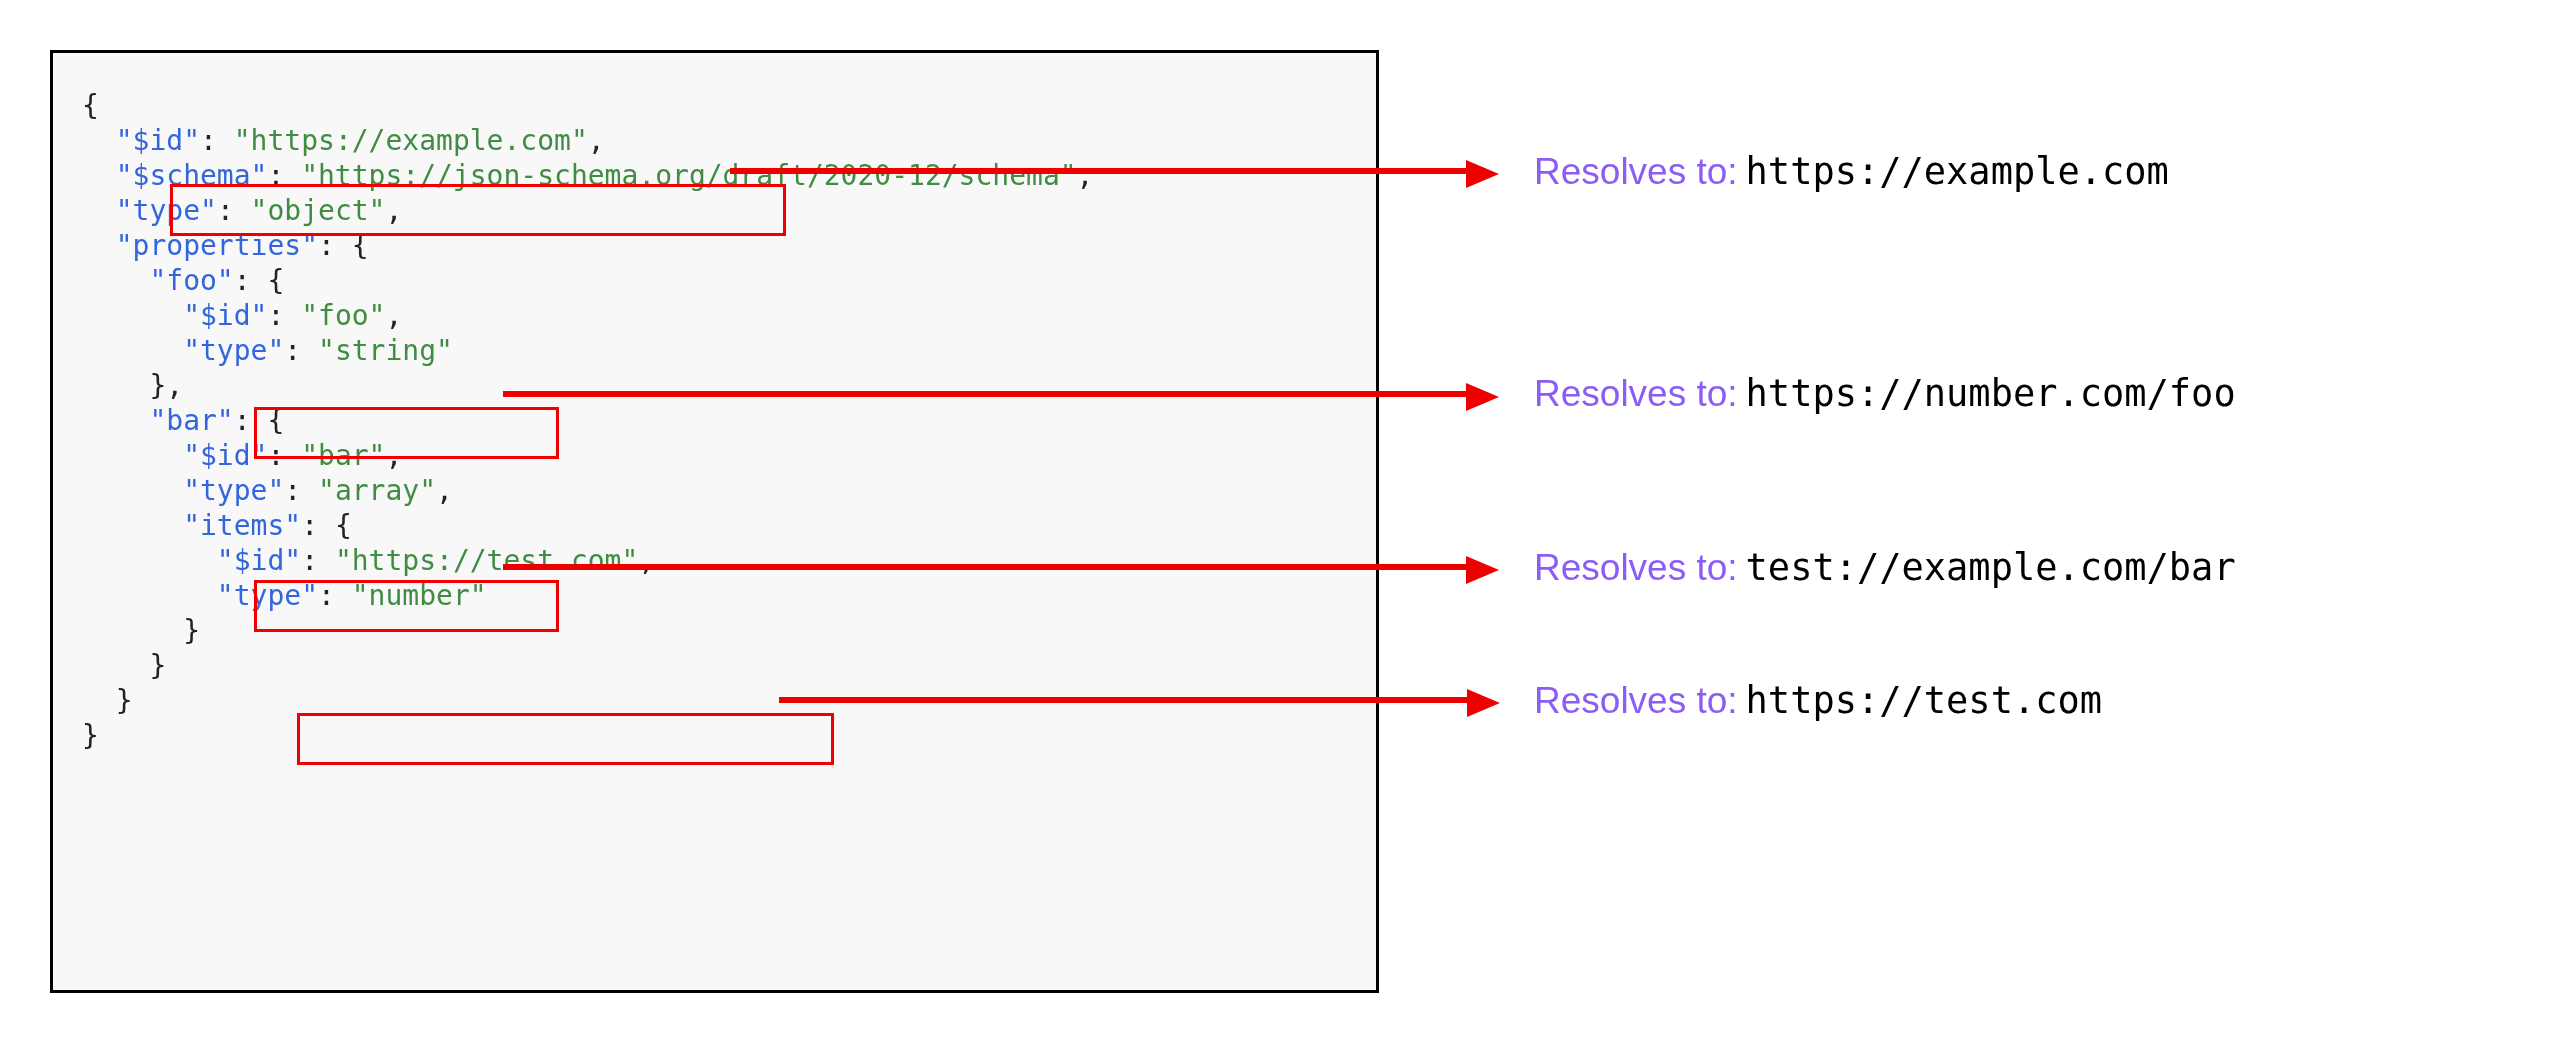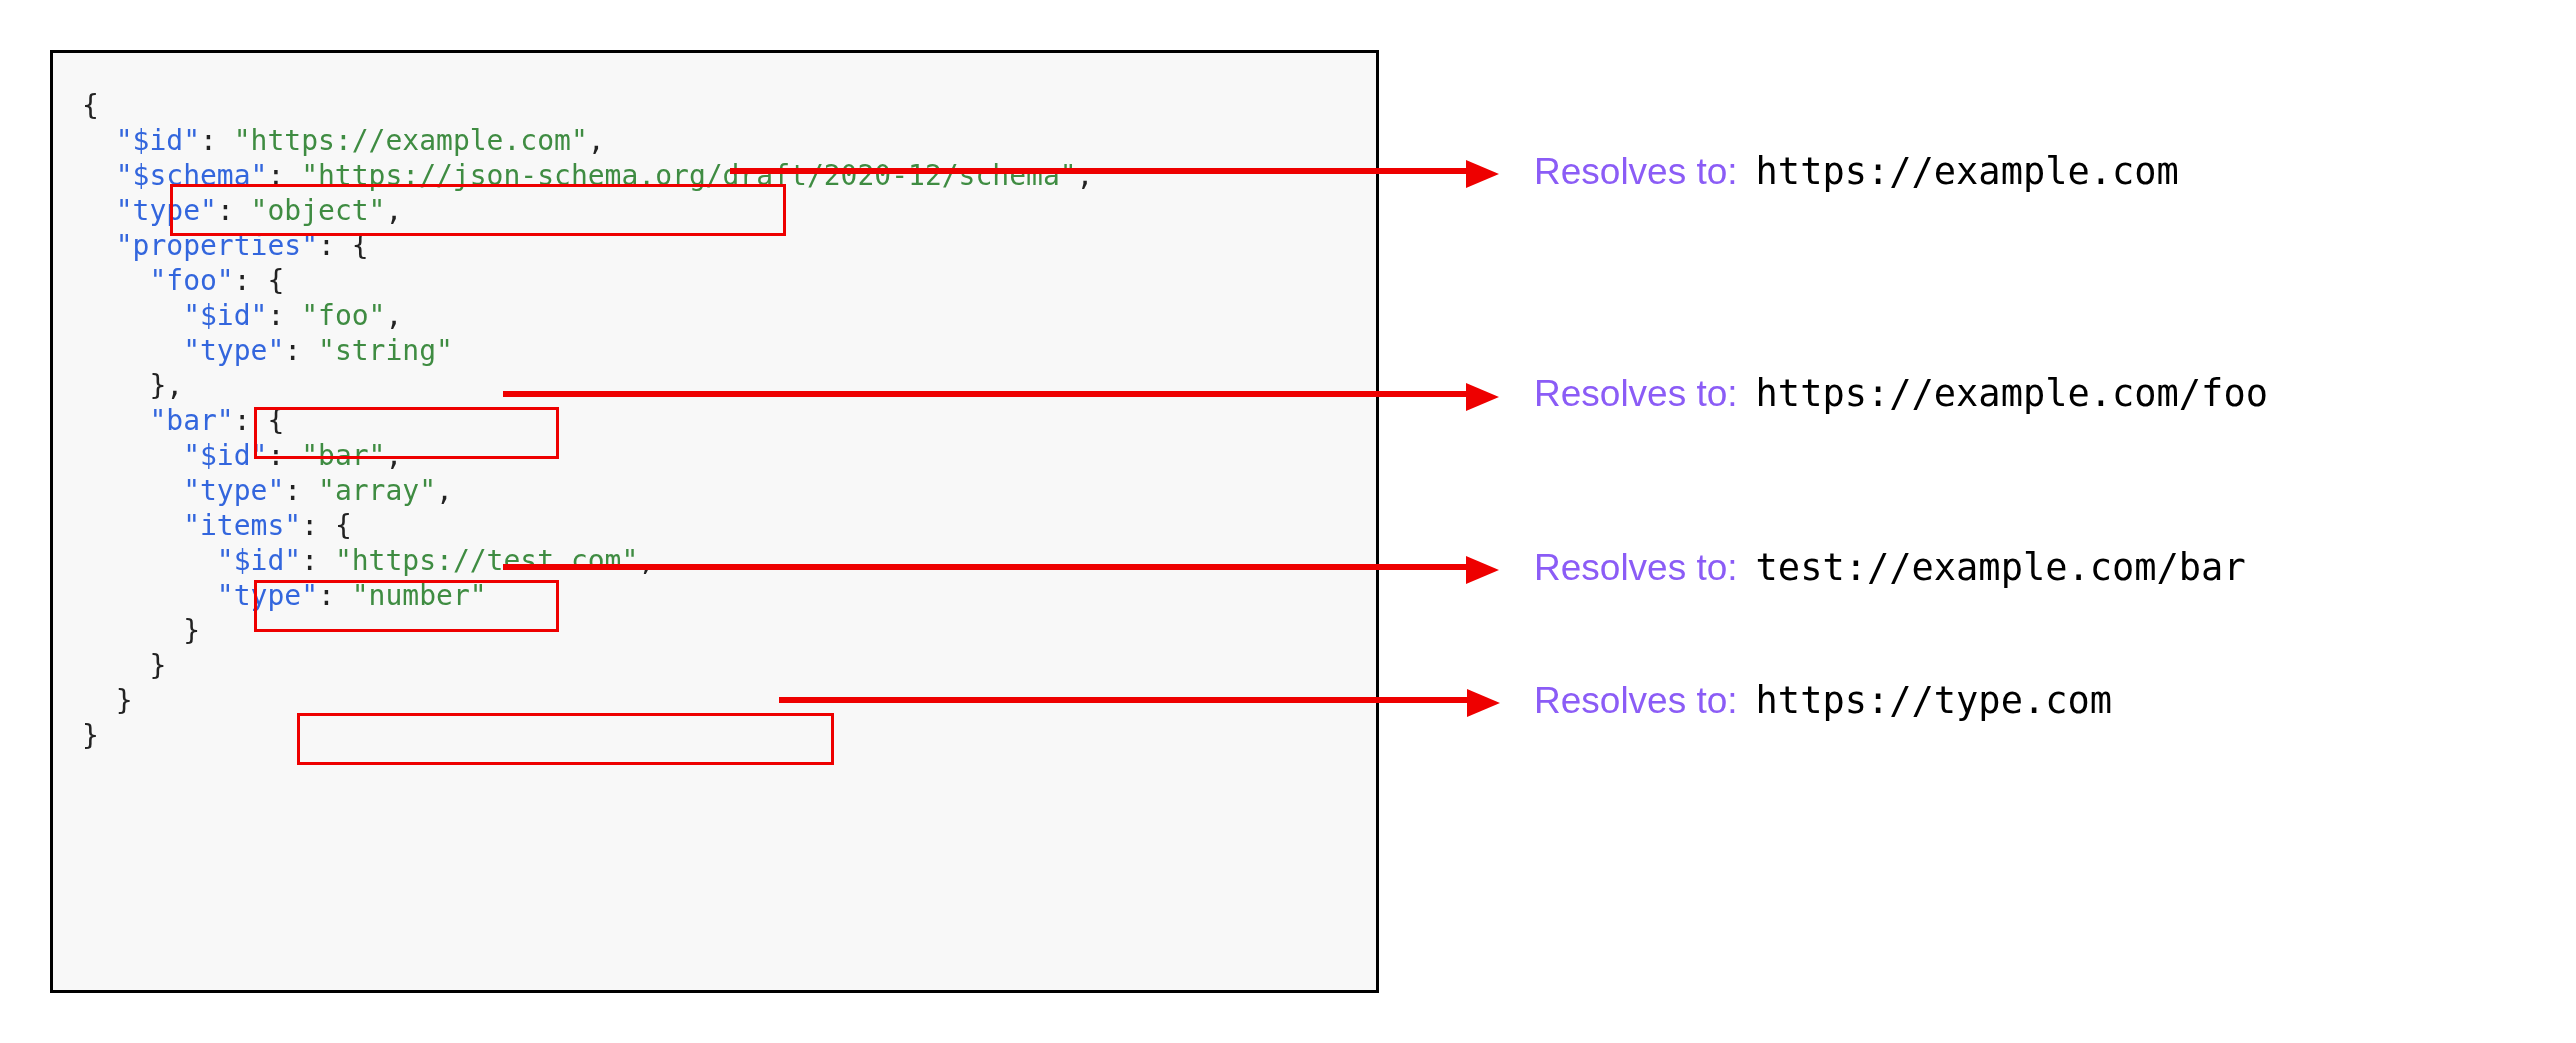--- a/index.html
+++ b/index.html
@@ -90,21 +90,21 @@
     font-family: "Liberation Sans", sans-serif;
     font-weight: normal;
     font-size: 37px;
     color: #8b5cf6;
   }
   .ann-url {
     font-family: "DejaVu Sans Mono", "Liberation Mono", monospace;
     font-weight: normal;
     font-size: 37px;
     color: #000000;
-    margin-left: 18px;
+    margin-left: 8px;
   }
 </style>
 </head>
 <body>
 
 <div id="code-panel">
   <pre id="code-block"><span class="code-line"><span class="tok-punct">{</span>
 </span><span class="code-line"><span>  </span><span class="tok-key">"$id"</span><span class="tok-punct">: </span><span class="tok-str">"https://example.com"</span><span class="tok-punct">,</span>
 </span><span class="code-line"><span>  </span><span class="tok-key">"$schema"</span><span class="tok-punct">: </span><span class="tok-str">"https://json-schema.org/draft/2020-12/schema"</span><span class="tok-punct">,</span>
 </span><span class="code-line"><span>  </span><span class="tok-key">"type"</span><span class="tok-punct">: </span><span class="tok-str">"object"</span><span class="tok-punct">,</span>
@@ -146,17 +146,17 @@
       <div class="arrow-head" style="left: 963px;"></div>
     </div>
     <div class="arrow" style="left: 779px; top: 700px;">
       <div class="arrow-line" style="width: 694px; top: -3.1px;"></div>
       <div class="arrow-head" style="left: 688px;"></div>
     </div>
   </div>
 
 <div id="annotation-layer">
     <div class="annotation" style="left: 1534px; top: 153px;"><span class="ann-label">Resolves to:</span><span class="ann-url">https://example.com</span></div>
-    <div class="annotation" style="left: 1534px; top: 375px;"><span class="ann-label">Resolves to:</span><span class="ann-url">https://example.com/foo</span></div>
+    <div class="annotation" style="left: 1534px; top: 375px;"><span class="ann-label">Resolves to:</span><span class="ann-url">https://number.com/foo</span></div>
     <div class="annotation" style="left: 1534px; top: 549px;"><span class="ann-label">Resolves to:</span><span class="ann-url">test://example.com/bar</span></div>
-    <div class="annotation" style="left: 1534px; top: 682px;"><span class="ann-label">Resolves to:</span><span class="ann-url">https://type.com</span></div>
+    <div class="annotation" style="left: 1534px; top: 682px;"><span class="ann-label">Resolves to:</span><span class="ann-url">https://test.com</span></div>
   </div>
 
 
 </body></html>

